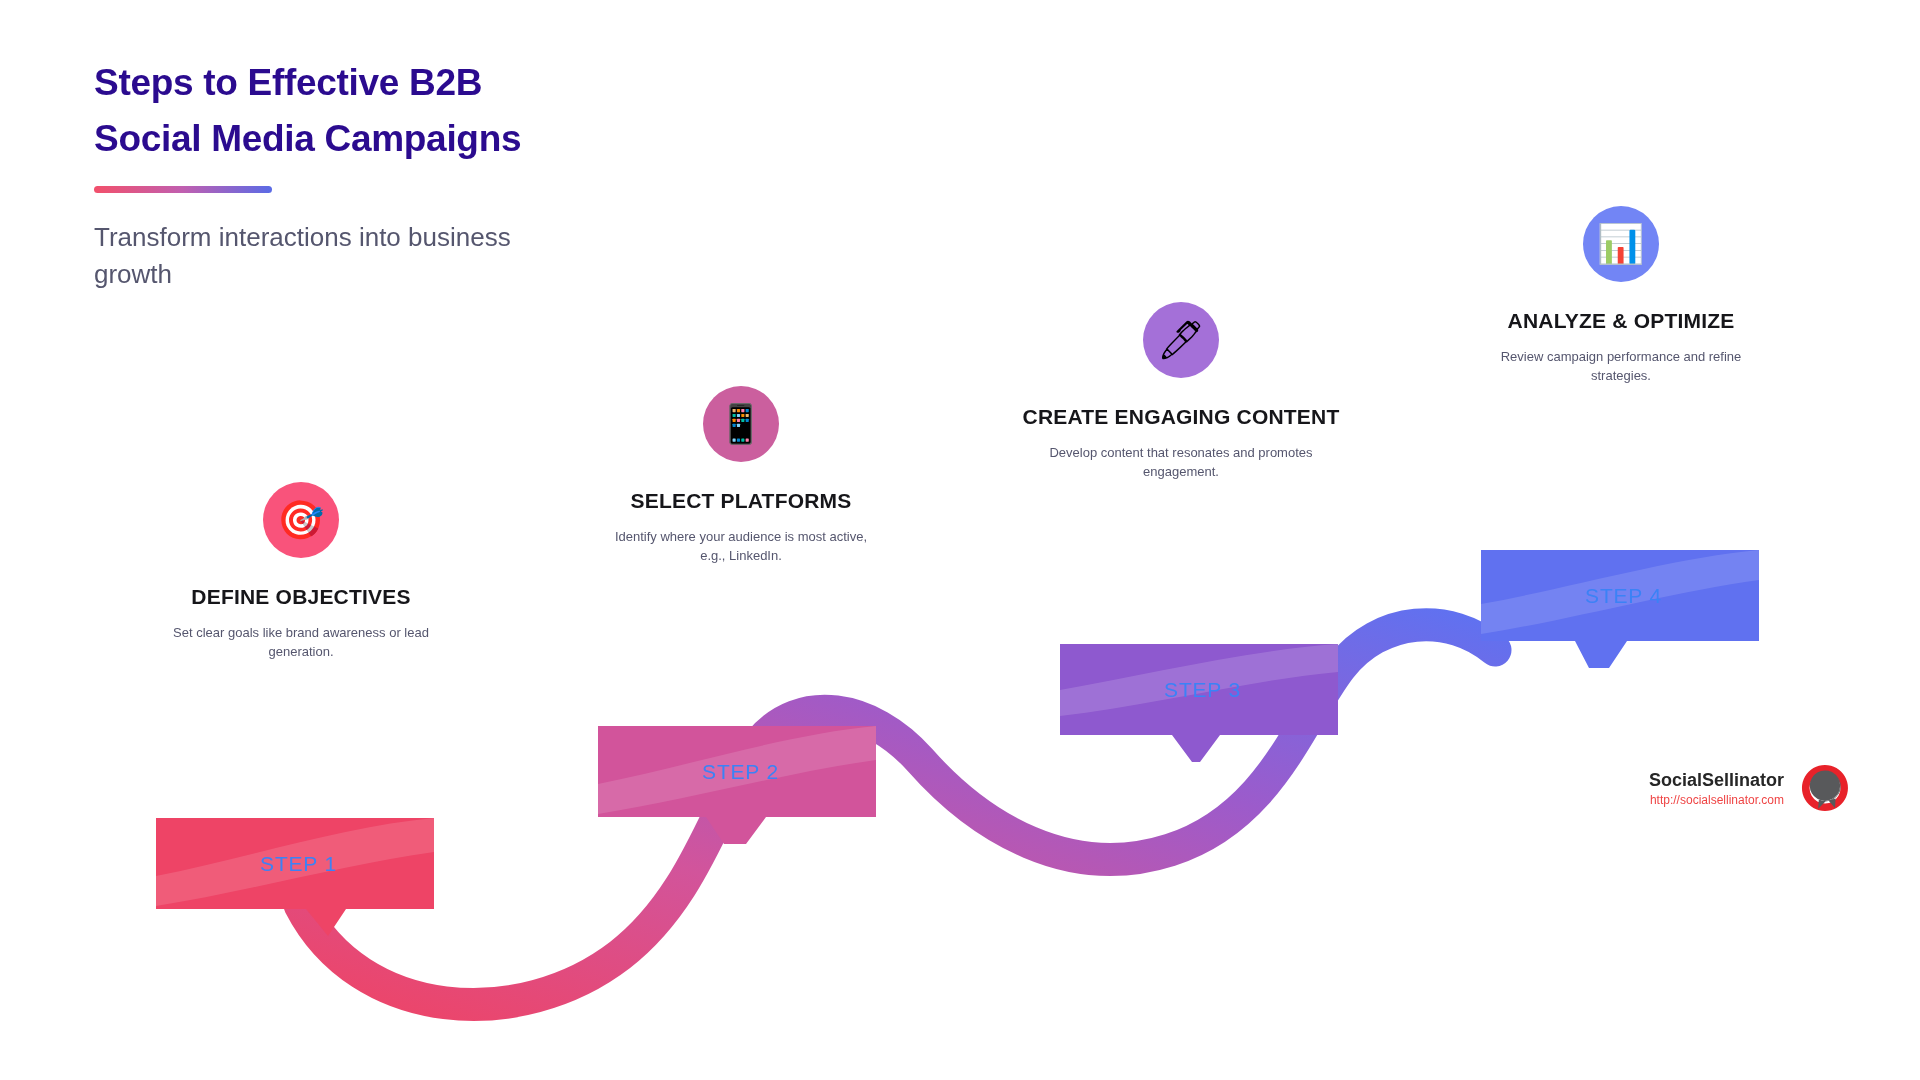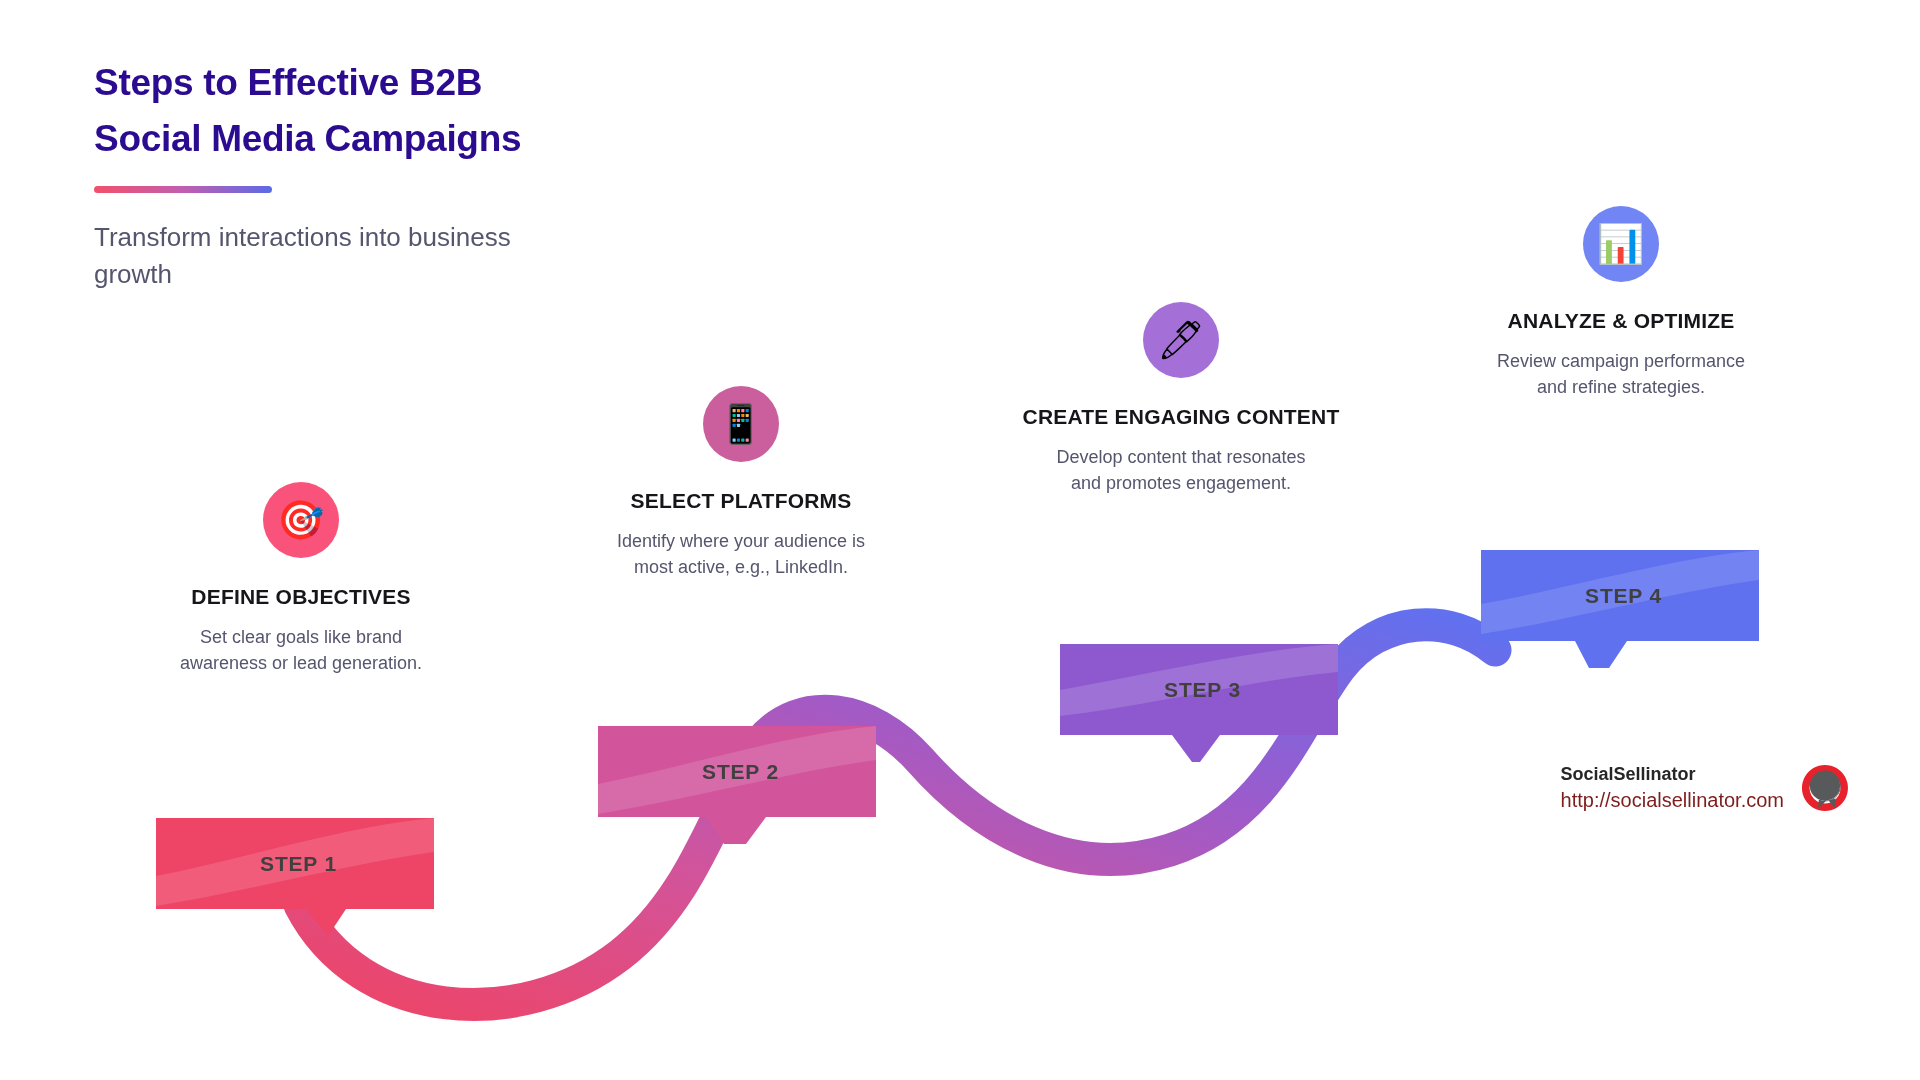--- a/index.html
+++ b/index.html
@@ -83,68 +83,68 @@
   .step-title {
     margin-top: 26px;
     font-size: 21px;
     font-weight: bold;
     color: #16161A;
     letter-spacing: 0.2px;
     line-height: 1.28;
   }
   .step-desc {
     margin-top: 13px;
-    font-size: 18px;
+    font-size: 13px;
     color: #55566E;
     line-height: 1.45;
     padding: 0 26px;
   }
 
   
   .banner {
     position: absolute;
     width: 278px;
     height: 87px;
     overflow: visible;
   }
   .banner-label {
     position: absolute;
     inset: 0;
     display: flex;
     align-items: center;
     justify-content: center;
-    color: #404040;
+    color: #3b82f6;
     font-size: 21px;
-    font-weight: bold;
+    font-weight: normal;
     letter-spacing: 0.8px;
     z-index: 3;
     margin-left: 7px;
   }
 
   
   .logo-block {
     position: absolute;
     right: 68px;
     bottom: 58px;
     display: flex;
     align-items: center;
     gap: 14px;
   }
   .logo-text {
-    text-align: left;
+    text-align: right;
   }
   .logo-name {
     font-size: 18px;
     font-weight: bold;
     color: #262626;
     line-height: 1.35;
   }
   .logo-url {
-    font-size: 20px;
-    color: #7f1d1d;
+    font-size: 12px;
+    color: #ef4444;
     line-height: 1.35;
   }
   .logo-mark {
     width: 54px;
     height: 54px;
     flex: 0 0 54px;
   }
 </style>
 </head>
 <body>

